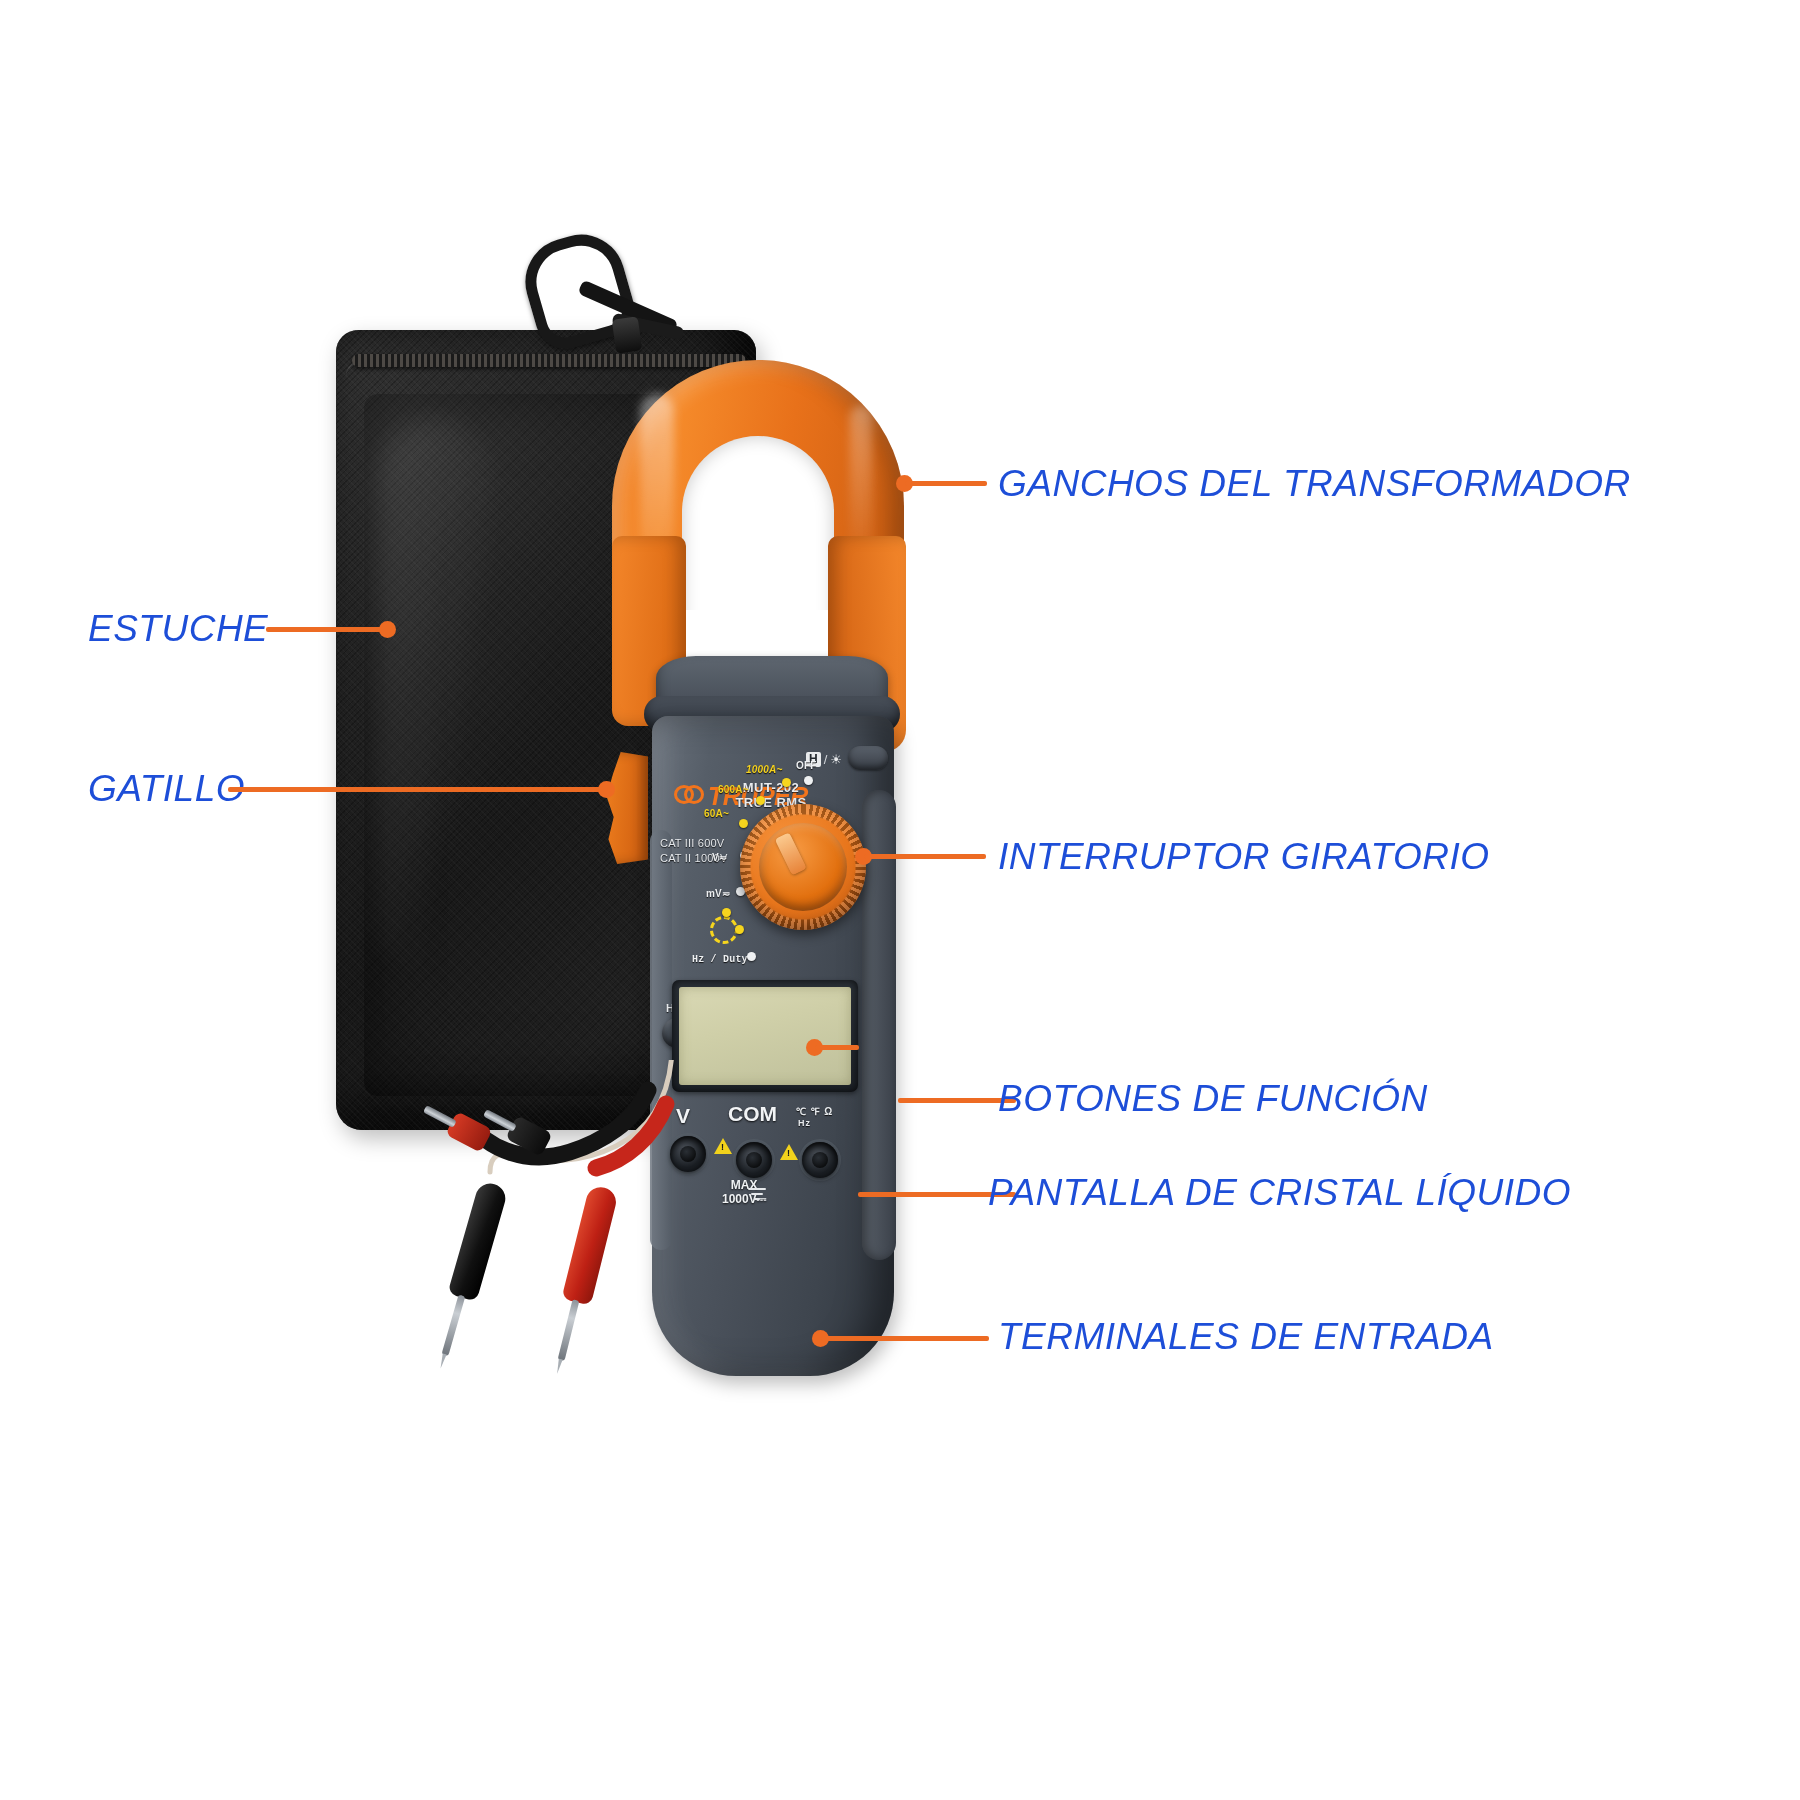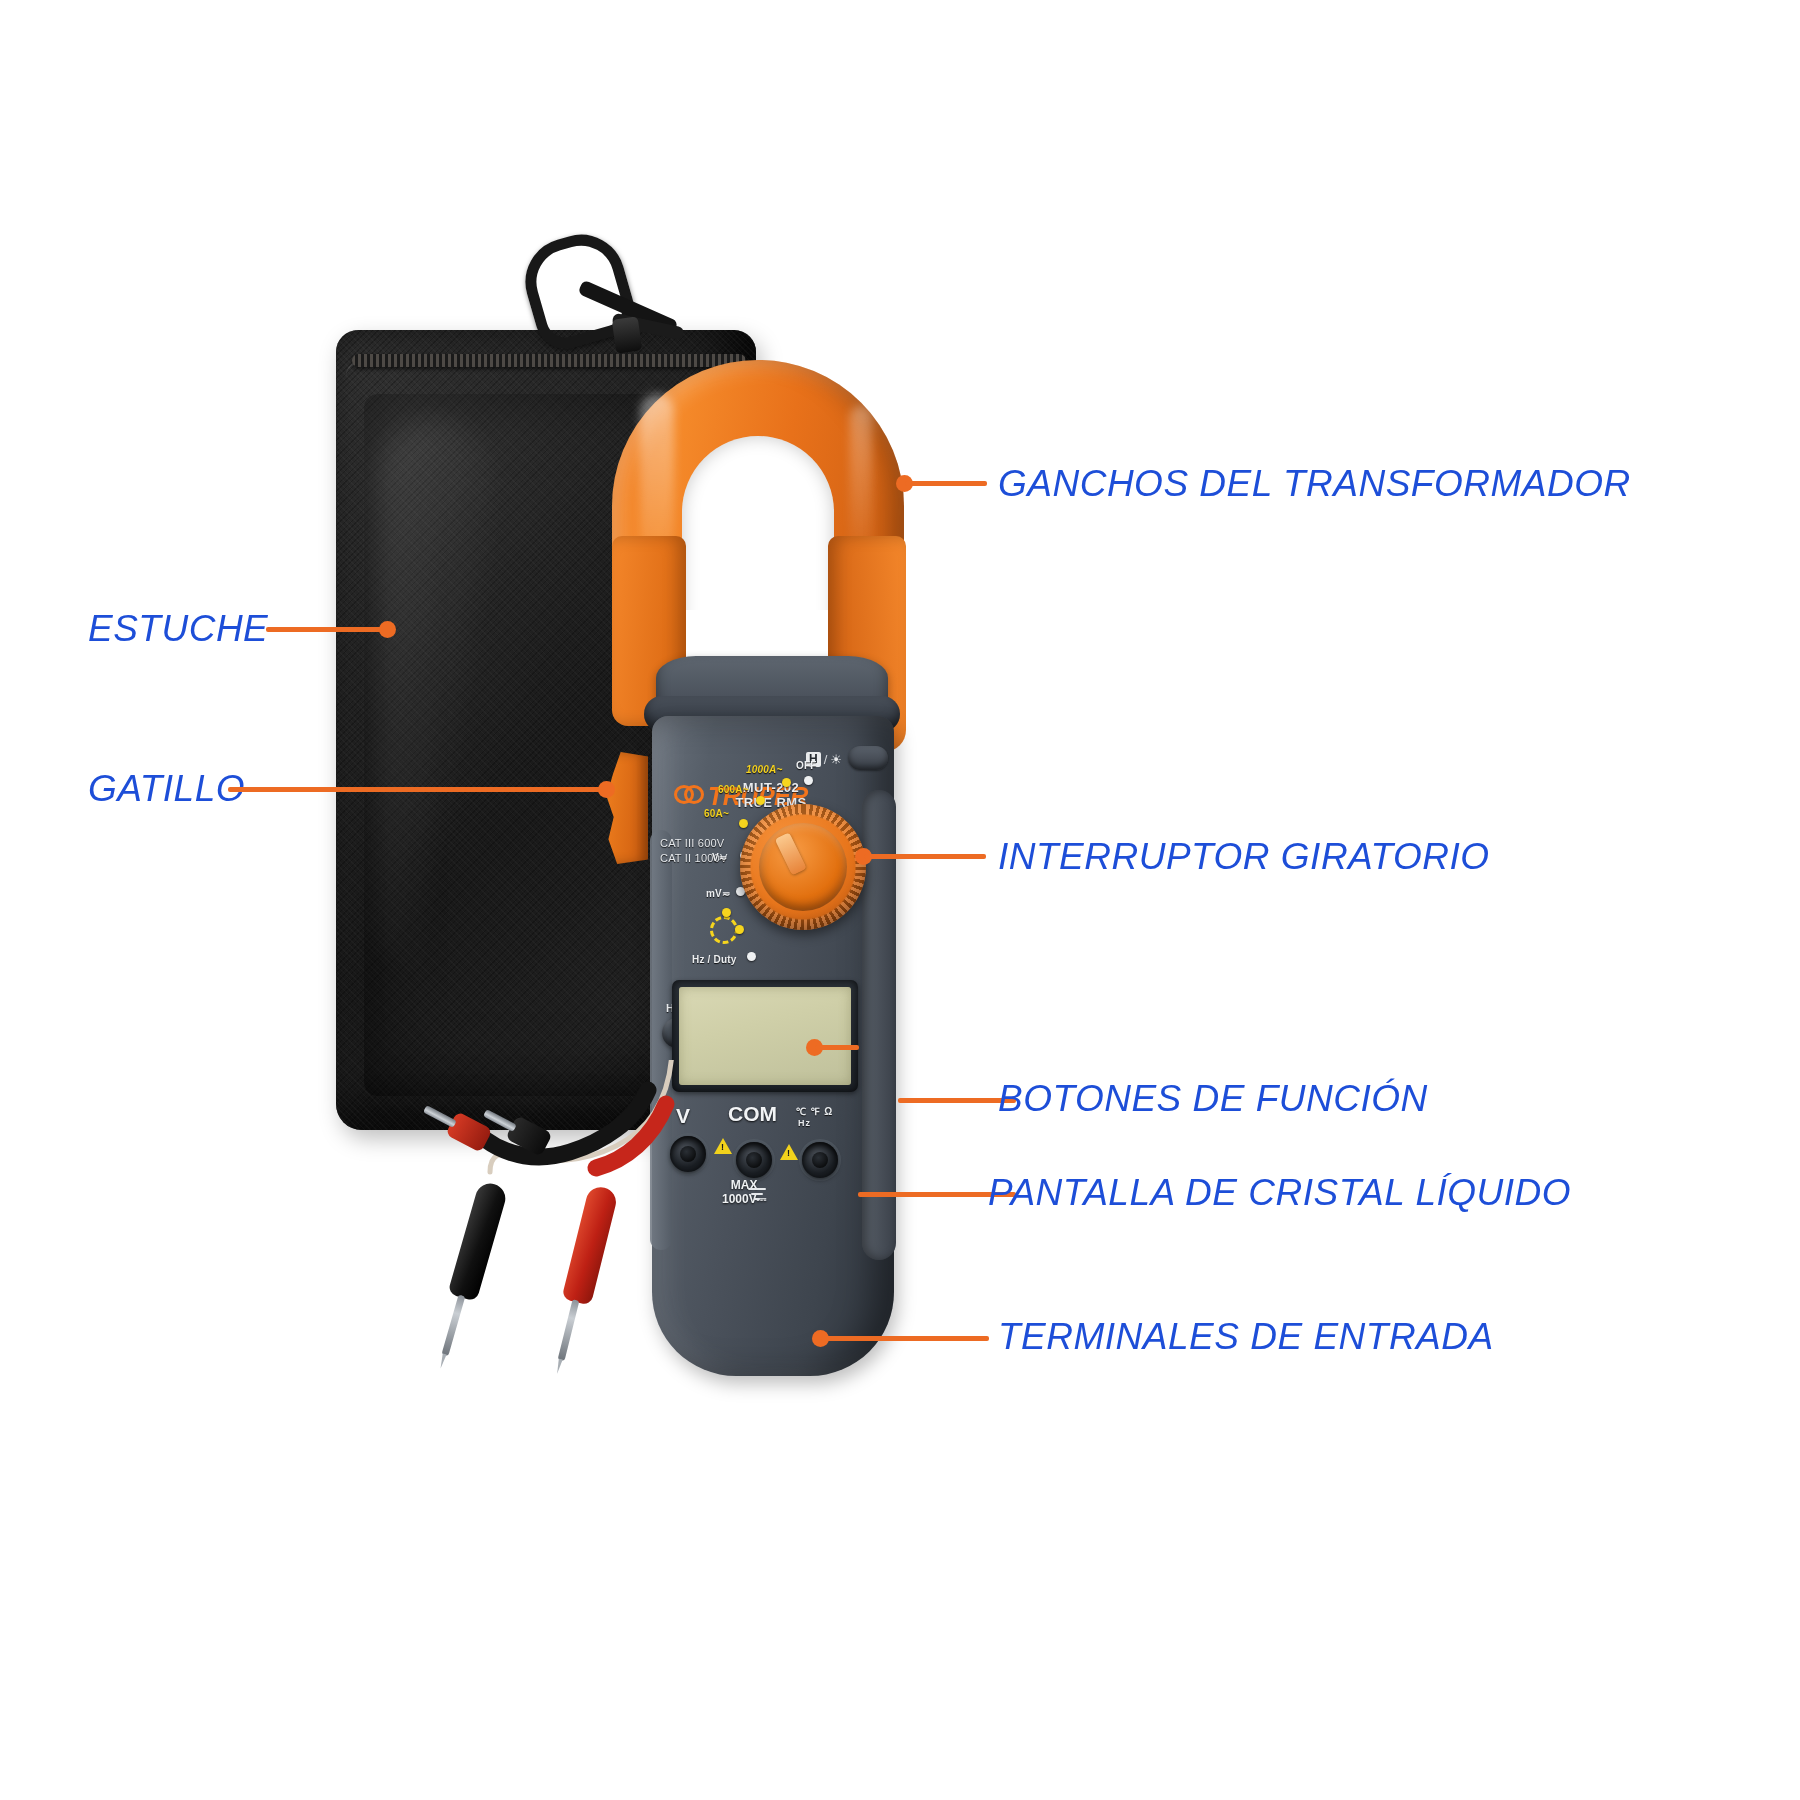--- a/index.html
+++ b/index.html
@@ -414,21 +414,21 @@
     <div class="scale w" style="left:112px;top:492px;">V≂</div>
     <div class="pip w" style="left:140px;top:491px;"></div>
 
     <div class="scale w" style="left:106px;top:528px;">mV≂</div>
     <div class="pip w" style="left:136px;top:527px;"></div>
 
     <div class="ohm-ring" style="left:110px;top:556px;"></div>
     <div class="pip" style="left:135px;top:565px;"></div>
     <div class="pip" style="left:122px;top:548px;"></div>
 
-    <div class="scale w" style="left:92px;top:594px;">Hz / Duty</div>
+    <div class="scale w" style="left:92px;top:594px;font-family:Liberation Mono, monospace;">Hz / Duty</div>
     <div class="pip w" style="left:147px;top:592px;"></div>
 
     <div class="scale" style="left:118px;top:628px;">TEMP</div>
     <div class="pip" style="left:156px;top:626px;"></div>
 
     <div class="dial-base">
       <div class="dial-teeth"></div>
       <div class="dial-inner">
         <div class="dial-ptr"></div>
       </div>

